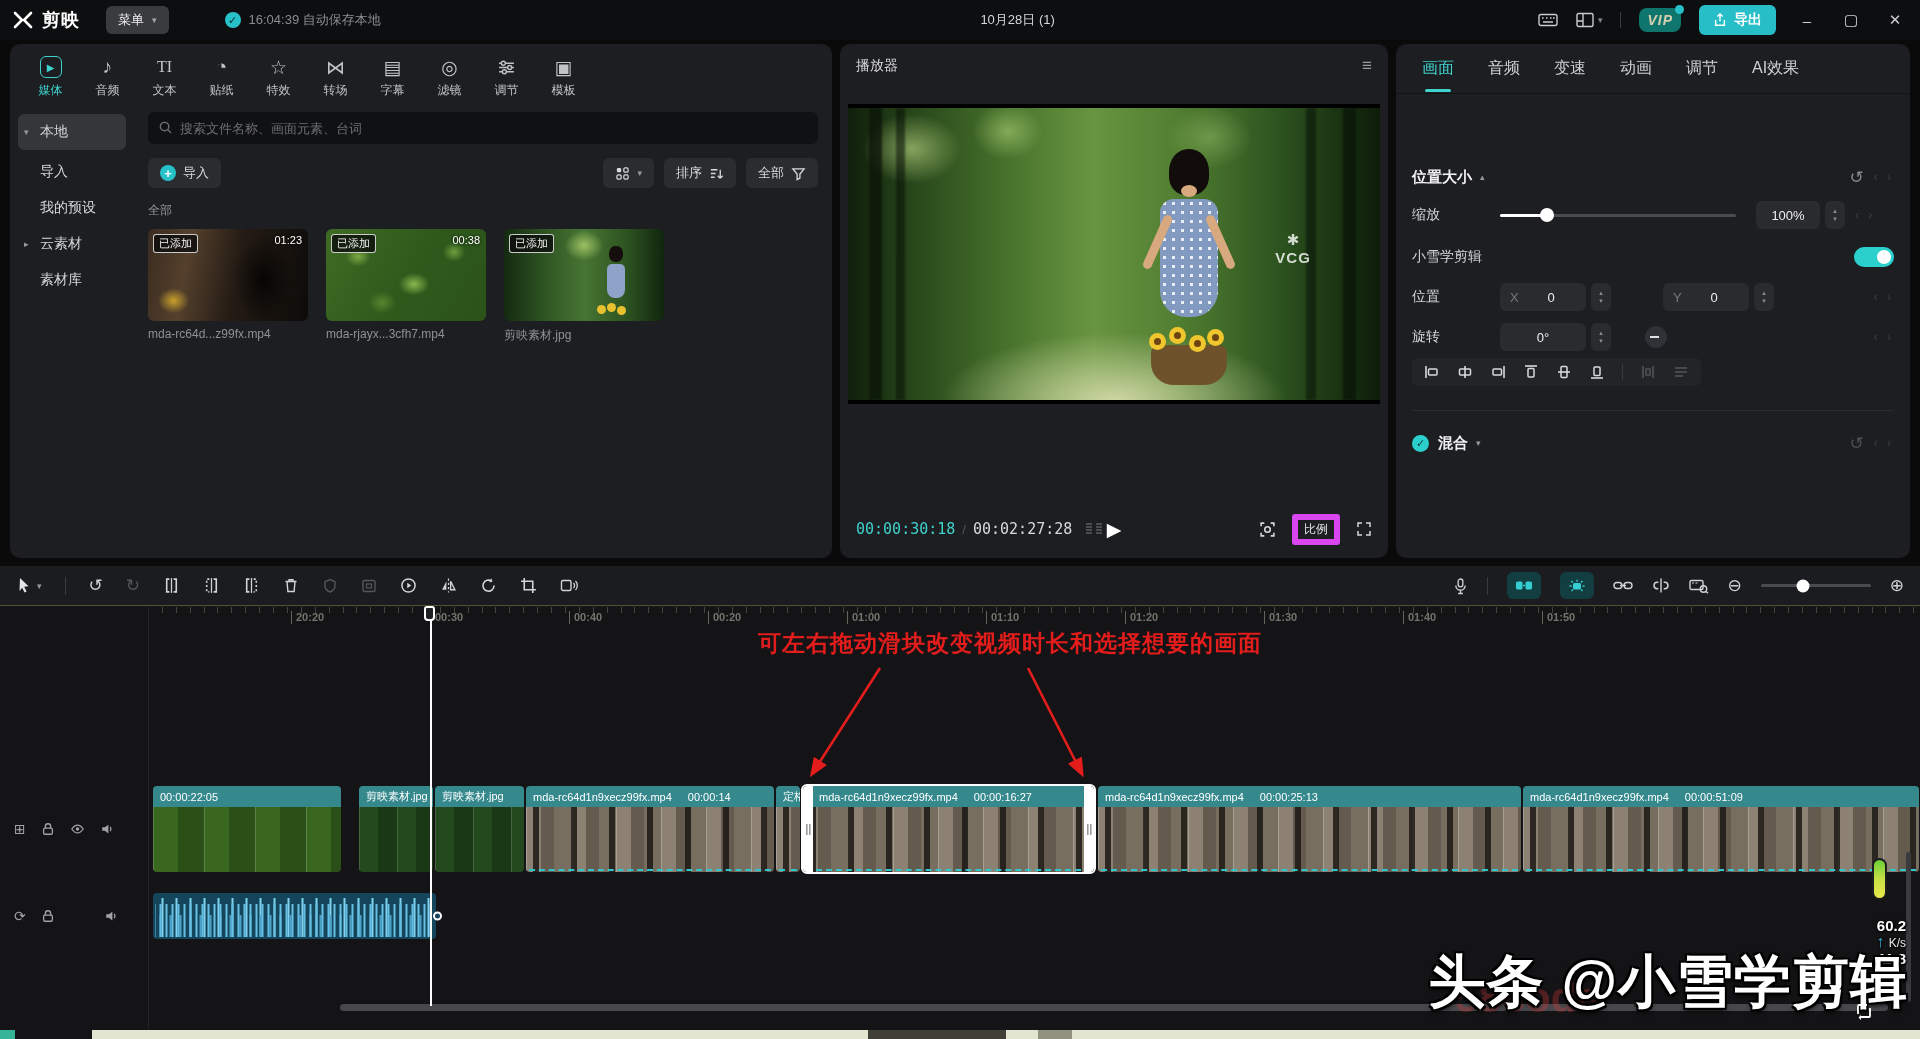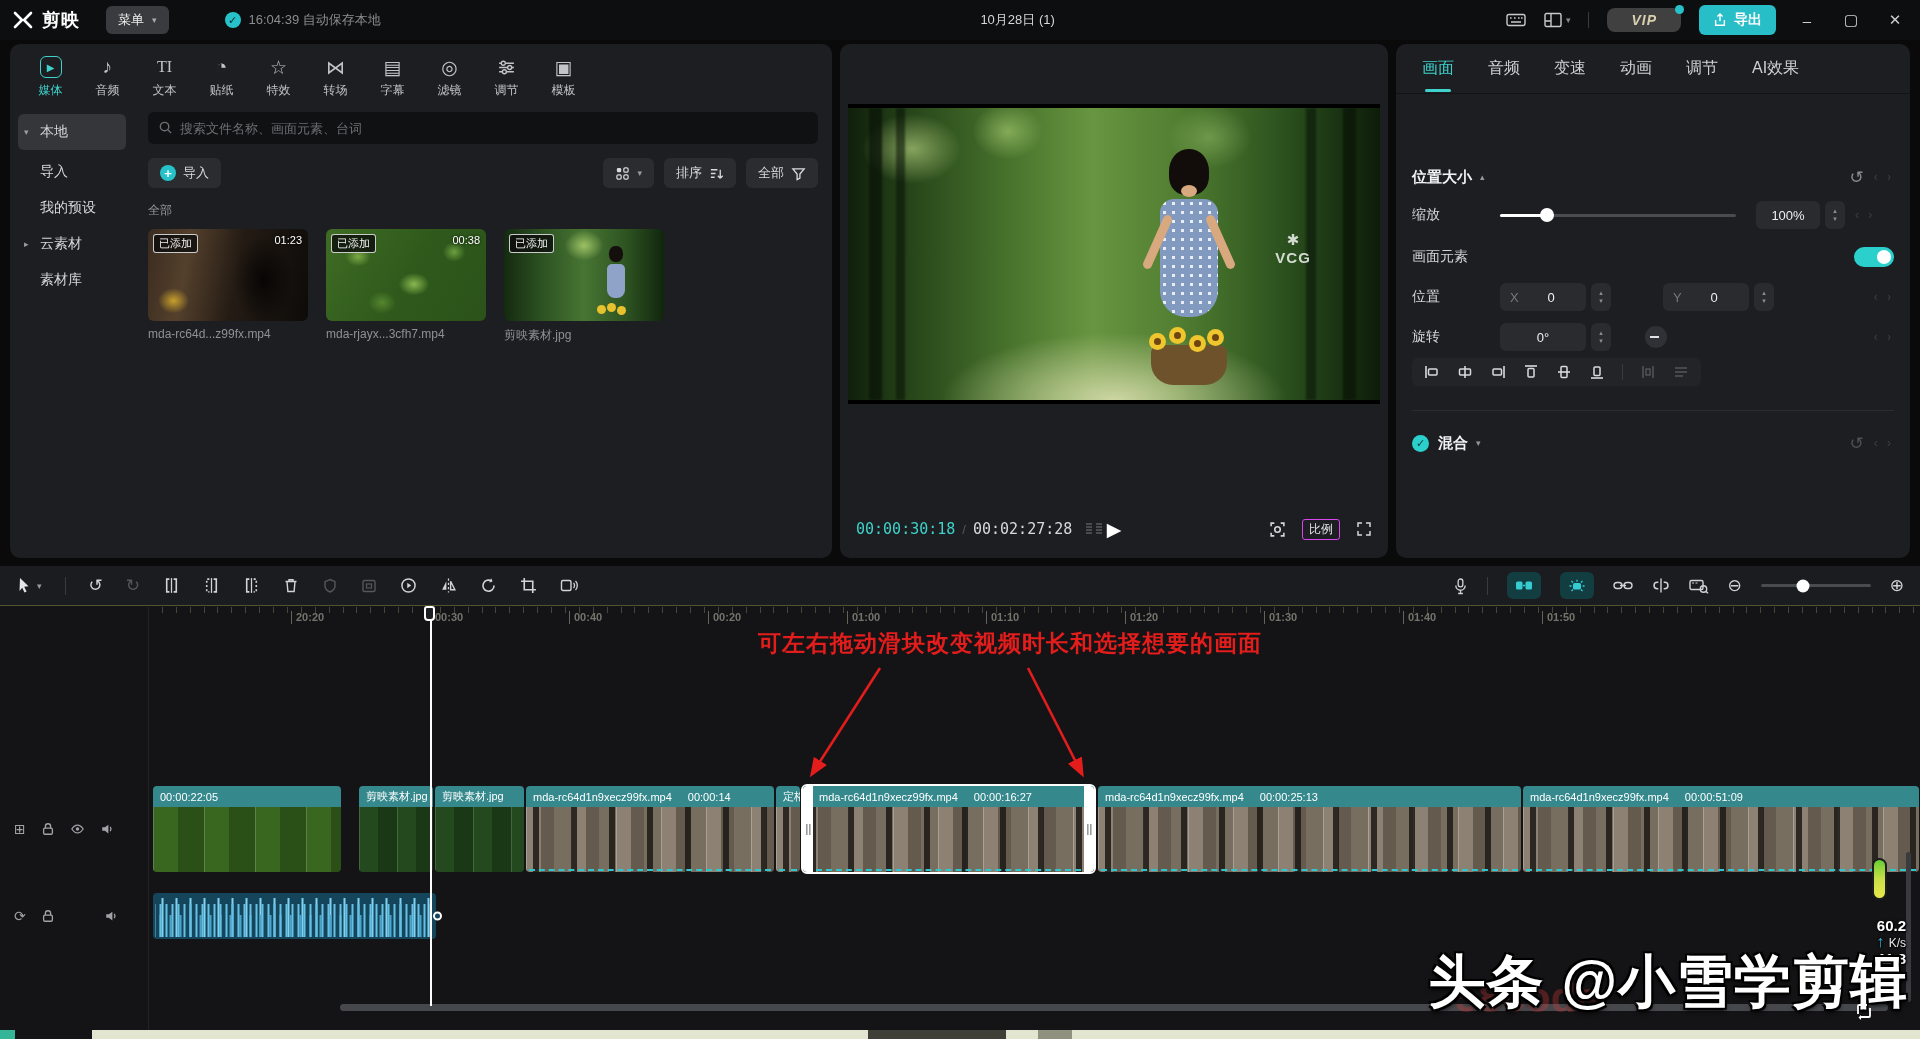--- a/index.html
+++ b/index.html
@@ -13,21 +13,21 @@
   .logo-name { font-size:18px; font-weight:bold; color:#fff; letter-spacing:1px; }
   .menu-btn { margin-left:26px; background:#3a3b3e; border-radius:6px; padding:5px 12px; font-size:13px;
               color:#eee; display:flex; gap:8px; align-items:center; }
   .autosave { margin-left:56px; display:flex; align-items:center; gap:8px; color:#8b8c8e; font-size:13px; }
   .save-dot { width:16px; height:16px; border-radius:50%; background:#27c2c9; color:#04282a; font-size:11px;
               display:flex; align-items:center; justify-content:center; font-weight:bold; }
   .tb-title { position:absolute; left:53%; transform:translateX(-50%); color:#d6d7d9; font-size:13px; }
   .tb-right { margin-left:auto; display:flex; align-items:center; gap:18px; }
   .tb-ic { color:#c9cacc; }
   .tb-sep { width:1px; height:16px; background:#3a3b3d; }
-  .vip { position:relative; background:#404040; border-radius:8px; padding:4px 24px; font-size:14px; font-weight:bold;
+  .vip { position:relative; background:#0f766e; border-radius:8px; padding:4px 8px; font-size:14px; font-weight:bold;
          color:#d8cfae; font-style:italic; letter-spacing:1px; }
   .vip-dot { position:absolute; top:-3px; right:-3px; width:9px; height:9px; background:#27c2c9; border-radius:50%; }
   .export-btn { background:#28bec8; color:#063033; border:0; border-radius:6px; padding:6px 14px; font-size:14px;
                 display:flex; gap:7px; align-items:center; color:#fff; font-weight:bold; }
   .win { font-size:15px; color:#cfcfd1; width:26px; text-align:center; }
   
   .main { position:absolute; top:44px; left:10px; width:1900px; height:514px; display:flex; gap:8px; }
   .panel { background:#1d1e21; border-radius:10px; position:relative; overflow:hidden; }
   .left-panel  { width:822px; }
   .center-panel{ flex:1; }
@@ -106,21 +106,21 @@
   .sun::after { content:""; position:absolute; inset:5px; border-radius:50%; background:#6e4413; }
   .vcg { position:absolute; right:13%; top:42%; text-align:center; color:rgba(255,255,255,.8); }
   .vcg .star { font-size:15px; } .vcg .v { font-size:15px; font-weight:bold; letter-spacing:1px; }
   .pc-ctrl { position:absolute; left:0; right:0; bottom:12px; height:34px; display:flex; align-items:center; padding:0 16px; }
   .tc-cur { color:#3fd2cd; font-size:15px; font-family:"DejaVu Sans Mono",monospace; }
   .tc-sep { color:#55565a; margin:0 7px; font-size:13px; }
   .tc-tot { color:#d8d9db; font-size:15px; font-family:"DejaVu Sans Mono",monospace; }
   .tc-grid { margin-left:12px; color:#5a5b5e; font-size:13px; letter-spacing:1px;}
   .pc-play { position:absolute; left:50%; transform:translateX(-50%); color:#fff; font-size:19px; }
   .pc-right { margin-left:auto; display:flex; align-items:center; gap:16px; }
-  .ratio { border:1px solid #d946ef; border-radius:3px; color:#e5e6e8; font-size:12px; padding:1px 6px; }
+  .ratio { border:6px solid #d946ef; border-radius:3px; color:#e5e6e8; font-size:12px; padding:1px 6px; }
   
   .rtabs { display:flex; gap:34px; padding:0 26px; height:50px; align-items:center; border-bottom:1px solid #121315; }
   .rtab { font-size:16px; color:#cfd0d2; position:relative; }
   .rtab.active { color:#3fd2cd; }
   .rtab.active::after { content:""; position:absolute; left:50%; transform:translateX(-50%); bottom:-13px;
                         width:26px; height:3px; border-radius:2px; background:#3fd2cd; }
   .subtabs { margin:14px 16px 0; background:#151618; border-radius:8px; height:34px; display:flex; }
   .subtab { flex:1; display:flex; align-items:center; justify-content:center; font-size:14px; color:#87888b; }
   .subtab.active { background:#3e4044; border-radius:8px; color:#fff; }
   .prow { position:absolute; left:16px; right:16px; height:30px; display:flex; align-items:center; }
@@ -419,20 +419,24 @@
                 </div>
             </div>
             <div class="cname">剪映素材.jpg</div>
           </div>
         </div>
       </div>
     </div>
   </section>
 
   <section class="panel center-panel">
+    <div class="pc-head">
+      <span>播放器</span>
+      <span class="hmb">≡</span>
+    </div>
     <div class="stage">
       <div class="video">
         <div class="trunk" style="left:4%"></div>
         <div class="trunk" style="left:9%;width:9px;opacity:.8"></div>
         <div class="trunk" style="left:86%;width:10px;opacity:.8"></div>
         <div class="trunk" style="left:93%"></div>
         <div class="person">
           <div class="hair"></div>
             <div class="face"></div>
           <div class="armL"></div>
@@ -502,21 +506,21 @@
         </div>
       <div class="valbox" style="margin-left:20px">100%</div>
       <div class="stepper">
           <span>▴</span>
           <span>▾</span>
         </div>
       <span class="kdim">‹ ›</span>
     </div>
 
     <div class="prow" style="top:198px">
-      <span class="plab">画面元素</span>
+      <span class="plab">小雪学剪辑</span>
       <div class="toggle">
           <div class="kn"></div>
         </div>
     </div>
 
     <div class="prow" style="top:238px">
       <span class="plab">位置</span>
       <div class="xybox">
         <span class="k">X</span>
         <span class="v">0</span>

